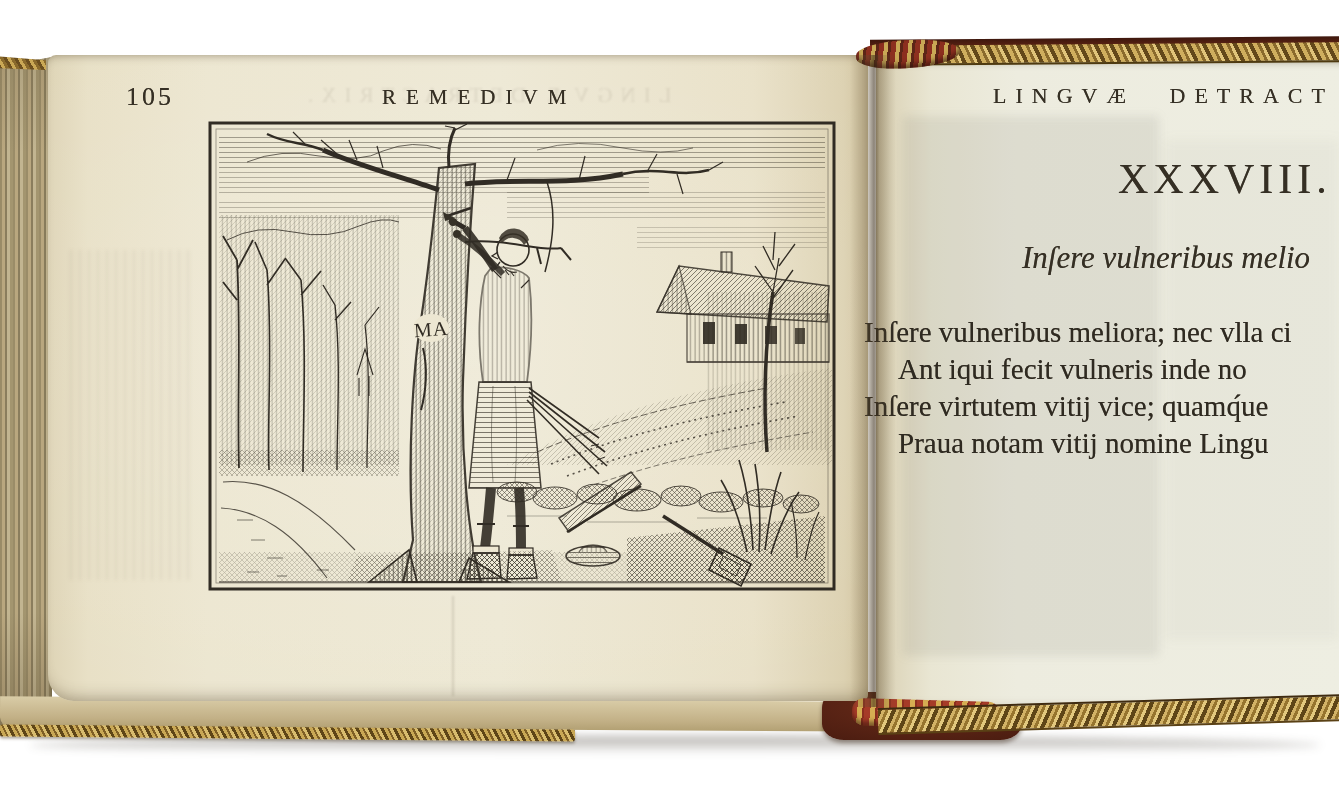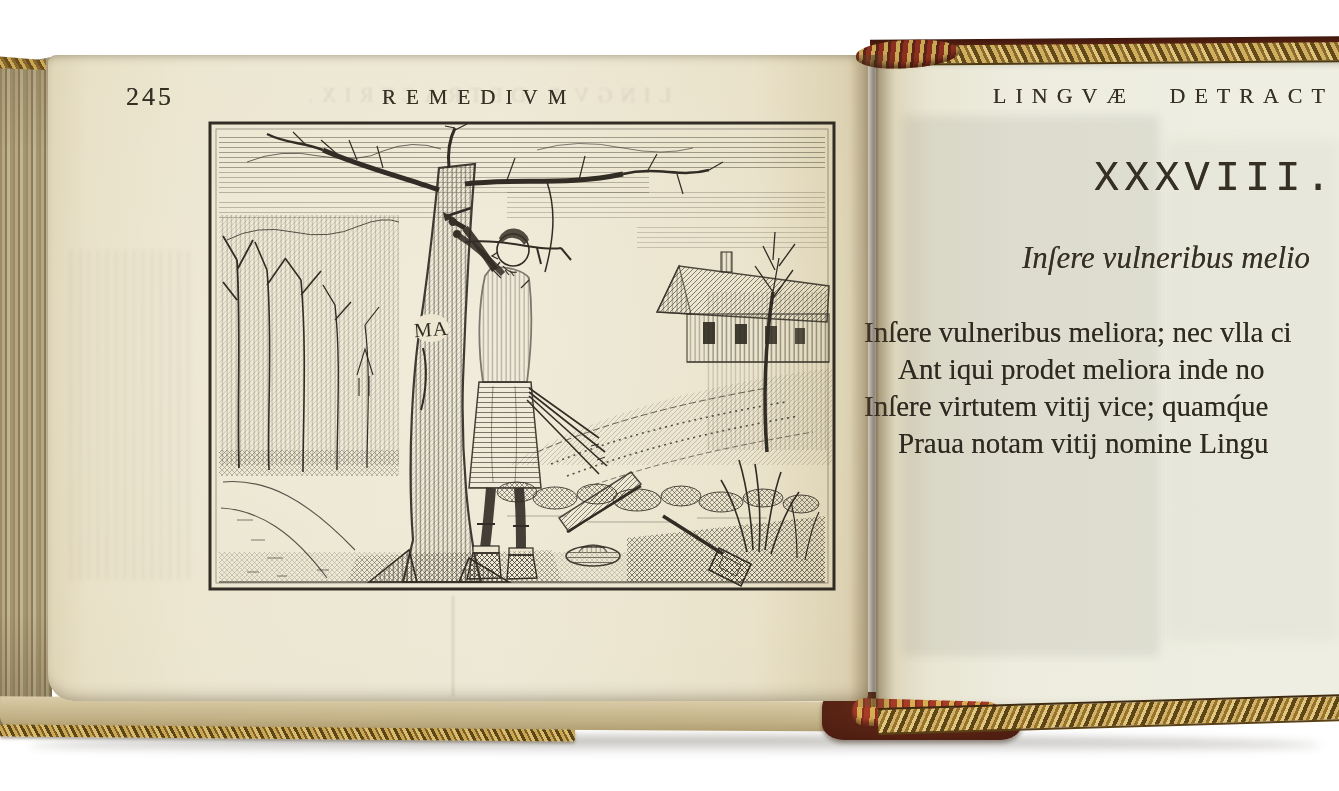--- a/index.html
+++ b/index.html
@@ -99,21 +99,21 @@
     left:850px;top:55px;width:46px;height:652px;
     background:linear-gradient(90deg,rgba(90,75,50,0),rgba(95,78,50,.34) 40%,rgba(58,44,24,.58) 52%,rgba(95,78,50,.30) 64%,rgba(90,75,50,0));
     z-index:6;
   }
 
   
   .ink{color:#352f24;text-shadow:0 0 .5px rgba(53,47,36,.7);z-index:5;}
   .pagenum{left:126px;top:82px;font-size:26px;letter-spacing:3px;}
   .header-left{left:382px;top:85px;font-size:21px;letter-spacing:10px;}
   .header-right{left:993px;top:83px;font-size:22px;letter-spacing:9px;word-spacing:20px;white-space:nowrap;}
-  .chapnum{left:1094px;top:155px;font-size:42px;letter-spacing:5px;white-space:nowrap;font-family:Liberation Mono, monospace;}
+  .chapnum{left:1118px;top:155px;font-size:42px;letter-spacing:5px;white-space:nowrap;}
   .motto{left:1022px;top:240px;font-size:31px;font-style:italic;white-space:nowrap;}
   .verse{font-size:29px;white-space:nowrap;color:#2f2a21;}
   .v1{left:864px;top:316px;}
   .v2{left:898px;top:353px;}
   .v3{left:864px;top:390px;}
   .v4{left:898px;top:427px;}
 
   
   .ghost{color:#6a6150;opacity:.13;filter:blur(1.2px);z-index:4;}
   .ghost-header-left{left:300px;top:83px;font-size:21px;letter-spacing:8px;transform:scaleX(-1);white-space:nowrap;}
@@ -148,27 +148,27 @@
 <div class="abs cover-top-right-maroon"></div>
 <div class="abs edge-top-right-gold"></div>
 <div class="abs headband-top"></div>
 
 <div class="abs ghost ghost-header-left">LINGVÆ DETRACTRIX.</div>
 <div class="abs ghost-plate-right"></div>
 <div class="abs ghost-col-right"></div>
 <div class="abs ghost-margin"></div>
 <div class="abs ghost-crease"></div>
 
-<div class="abs ink pagenum">245</div>
+<div class="abs ink pagenum">105</div>
 <div class="abs ink header-left">REMEDIVM</div>
 <div class="abs ink header-right">LINGVÆ DETRACT</div>
 <div class="abs ink chapnum">XXXVIII.</div>
 <div class="abs ink motto">Inſere vulneribus melio</div>
 <div class="abs ink verse v1">Inſere vulneribus meliora; nec vlla ci</div>
-<div class="abs ink verse v2">Ant iqui prodet meliora inde no</div>
+<div class="abs ink verse v2">Ant iqui fecit vulneris inde no</div>
 <div class="abs ink verse v3">Inſere virtutem vitij vice; quamq́ue</div>
 <div class="abs ink verse v4">Praua notam vitij nomine Lingu</div>
 
 <svg class="abs engraving" width="630" height="472" viewBox="0 0 630 472">
   <defs>
     <pattern id="ph" width="5" height="5" patternUnits="userSpaceOnUse">
         <path d="M0 2.5H5" stroke="#2b261c" stroke-width="0.7"></path>
       </pattern>
     <pattern id="pv" width="4.5" height="4.5" patternUnits="userSpaceOnUse">
         <path d="M2 0V4.5" stroke="#2b261c" stroke-width="0.7"></path>

